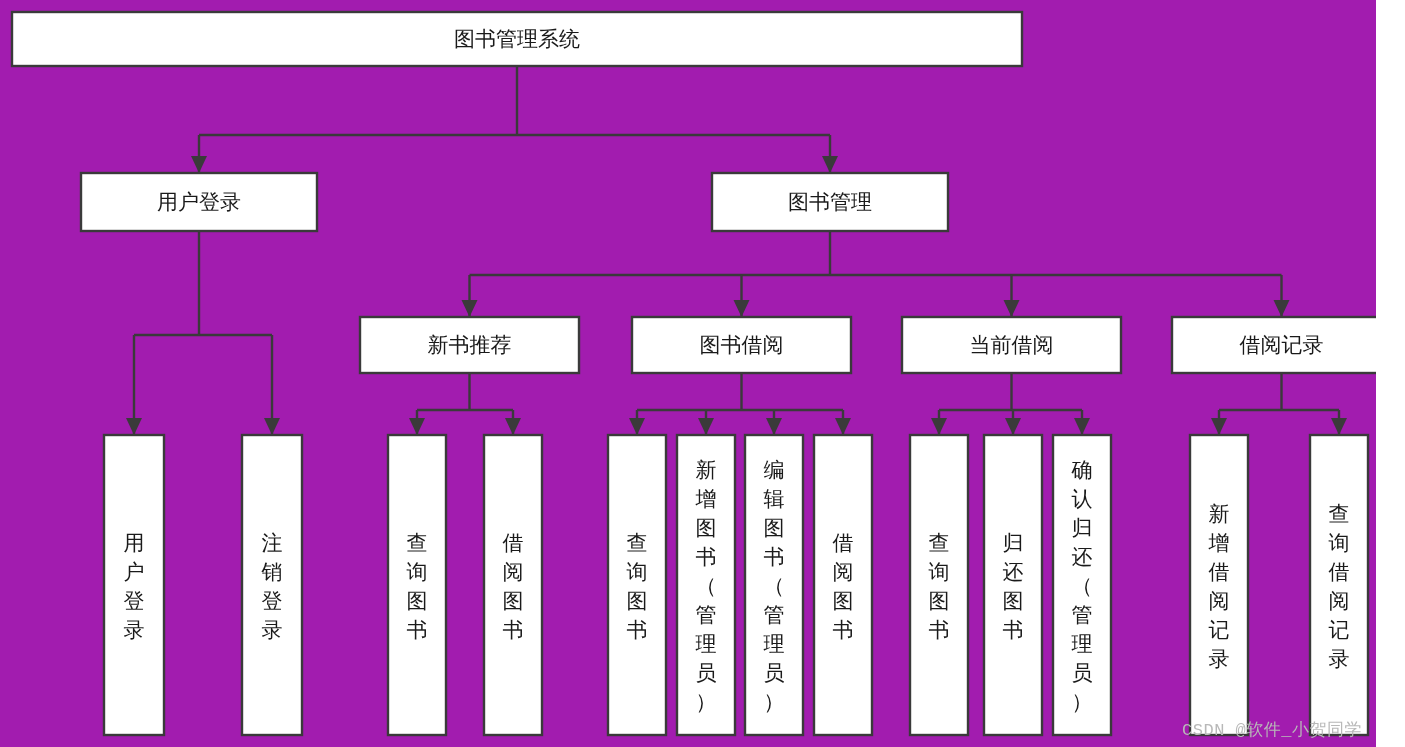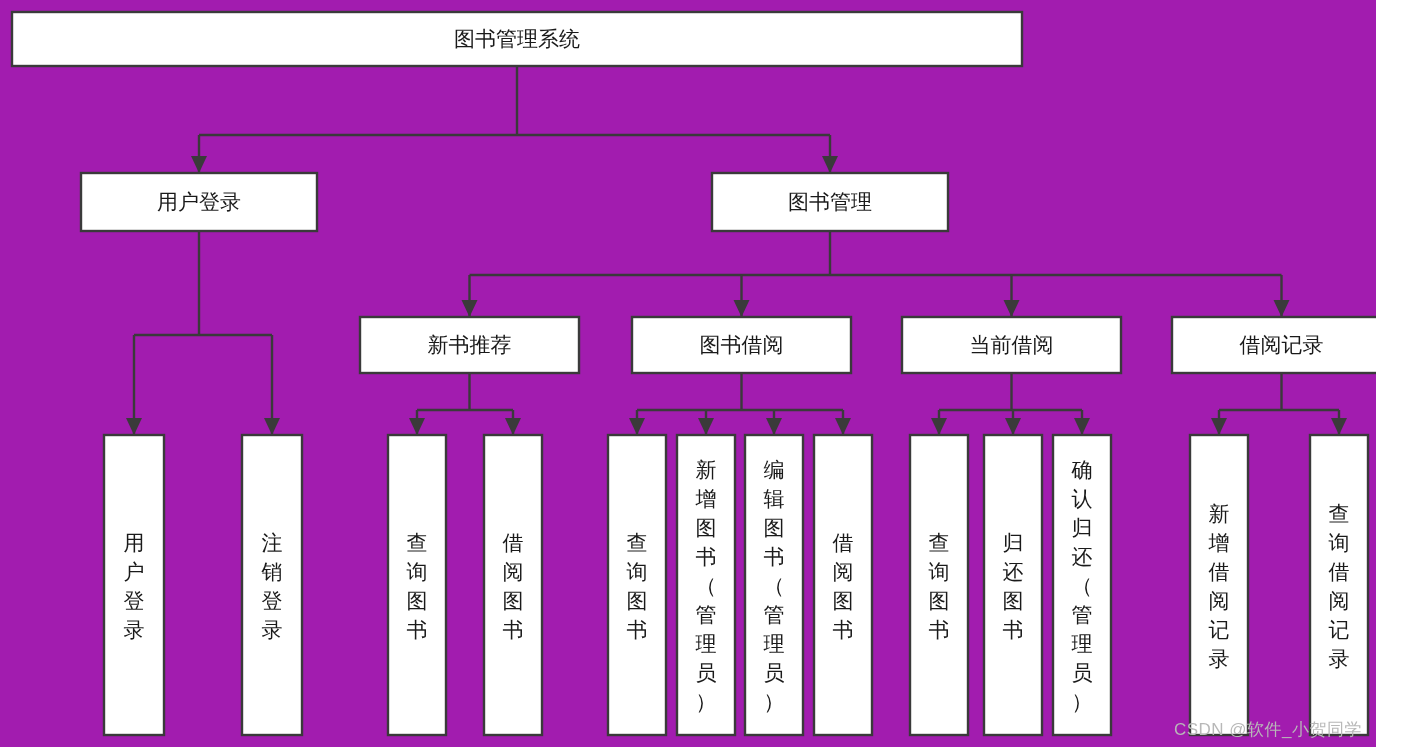--- a/index.html
+++ b/index.html
@@ -51,21 +51,21 @@
   .node-label-vertical {
     font-family: "Liberation Sans", "DejaVu Sans", sans-serif;
     font-size: 21px;
     fill: #1a1a1a;
     text-anchor: middle;
   }
   .watermark {
     position: absolute;
     right: 14px;
     bottom: 6px;
-    font-family: Liberation Sans, sans-serif;
+    font-family: Liberation Mono, monospace;
     font-size: 17px;
     color: #b8b8b8;
     white-space: nowrap;
     letter-spacing: 0.5px;
   }
 </style>
 </head>
 <body>
 
 <div id="diagram-root">

